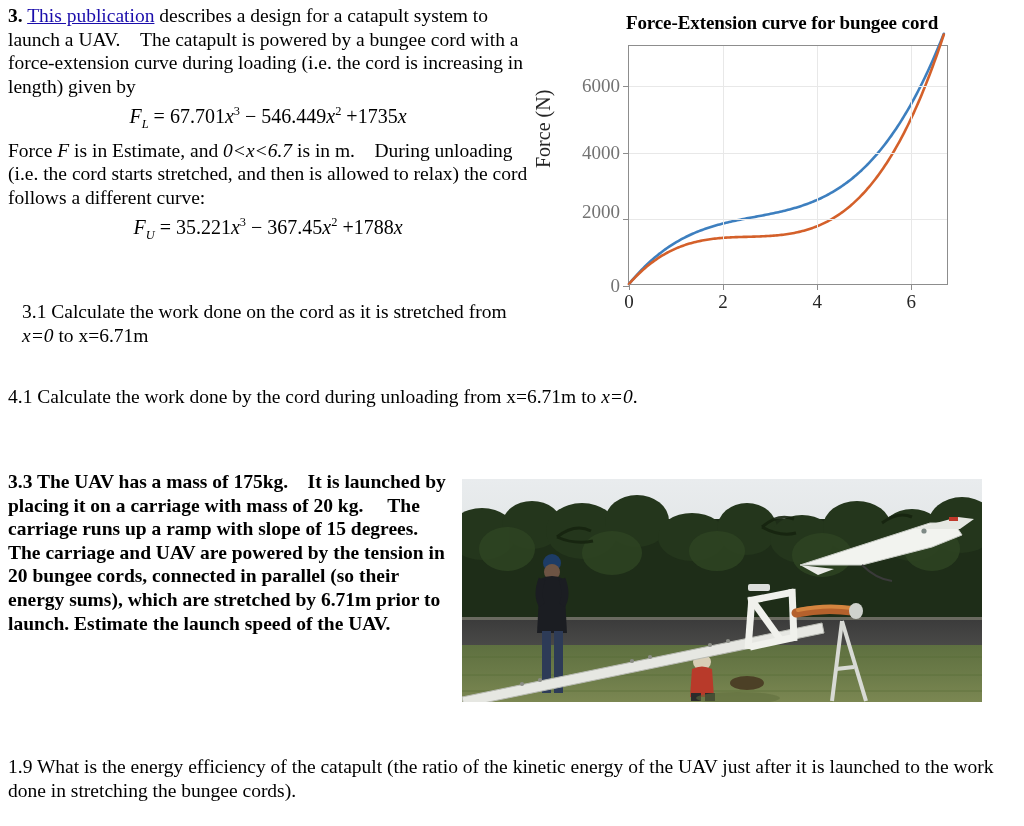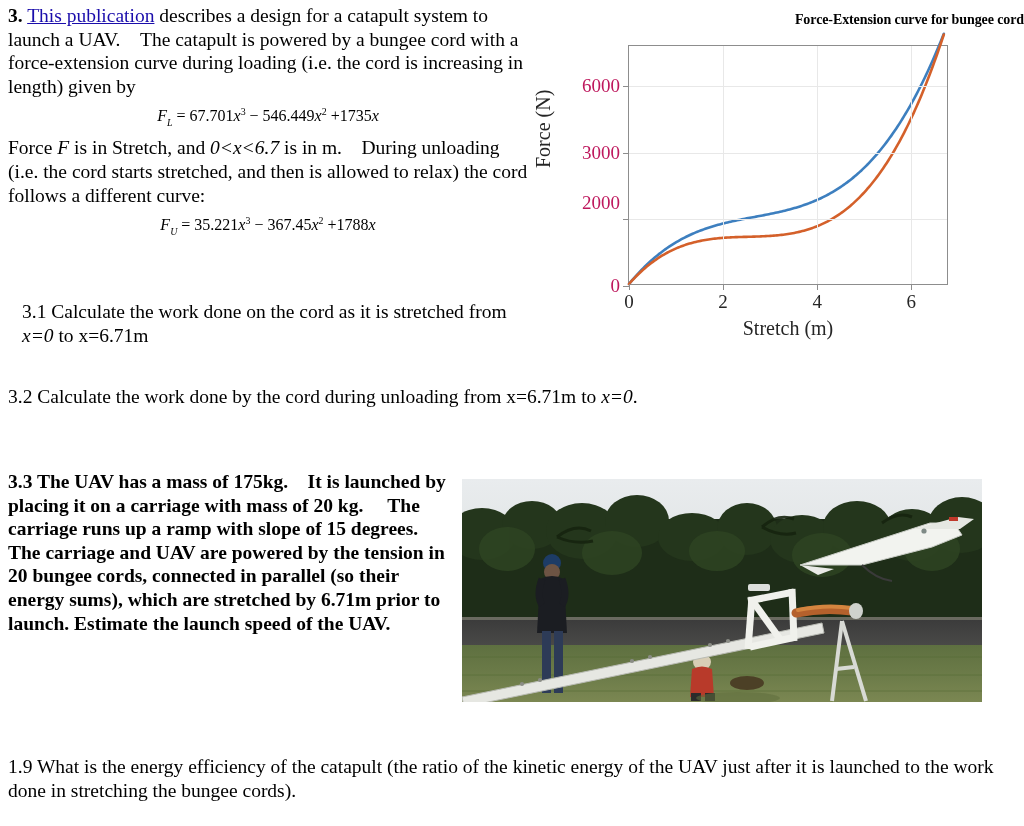--- a/index.html
+++ b/index.html
@@ -12,50 +12,50 @@
     overflow:hidden;
   }
   .page{position:relative;width:1024px;height:826px;}
 
   
   .txtblock{position:absolute;font-size:19.5px;line-height:23.6px;}
   .intro{left:8px;top:4px;width:520px;}
   .intro .lead{font-weight:bold;}
   .pub-link{color:#1a0dab;text-decoration:underline;cursor:pointer;}
 
-  .eq{display:block;text-align:center;font-size:16px;margin:2px 0 2px 0;
+  .eq{display:block;text-align:center;font-size:20px;margin:2px 0 2px 0;
       font-family:"Liberation Serif","DejaVu Serif",serif;}
   .eq .var{font-style:italic;}
   .eq sup{font-size:0.62em;vertical-align:super;}
   .eq sub{font-size:0.62em;vertical-align:sub;font-style:italic;}
   .it{font-style:italic;}
 
   .q31{left:22px;top:300px;width:520px;}
   .q32{left:8px;top:385px;width:1000px;}
   .q33{left:8px;top:470px;width:445px;font-weight:bold;}
   .q34{left:8px;top:755px;width:1005px;}
 
   
   .chart-wrap{position:absolute;left:540px;top:0px;width:484px;height:350px;}
   .chart-title{
-    position:absolute;left:0;top:12px;width:484px;text-align:right;
-    font-weight:bold;font-size:14px;letter-spacing:-0.1px;
+    position:absolute;left:0;top:12px;width:484px;text-align:center;
+    font-weight:bold;font-size:19px;letter-spacing:-0.1px;
   }
   .plotbox{
     position:absolute;left:88px;top:45px;width:320px;height:240px;
     border:1.4px solid #8d8d8d;background:#ffffff;box-sizing:border-box;
   }
   .gridline{position:absolute;background:#e8e8e8;}
   .gl-h{left:0;width:100%;height:1px;}
   .gl-v{top:0;height:100%;width:1px;}
   .tick{position:absolute;background:#8d8d8d;}
   .tick-y{left:-6px;width:6px;height:1px;}
   .tick-x{top:100%;width:1px;height:6px;}
   .ylab-txt{position:absolute;right:calc(100% + 9px);transform:translateY(-50%);
-            font-size:19px;white-space:nowrap;color:#be185d;}
+            font-size:19px;white-space:nowrap;color:#737373;}
   .xlab-txt{position:absolute;top:calc(100% + 7px);transform:translateX(-50%);
             font-size:19px;color:#262626;}
   .axis-y-title{
     position:absolute;left:-8px;top:168px;
     transform:rotate(-90deg);transform-origin:left top;
     font-size:20px;color:#262626;white-space:nowrap;
   }
   .axis-x-title{
     position:absolute;left:88px;width:320px;top:317px;text-align:center;
     font-size:20px;color:#262626;
@@ -79,75 +79,74 @@
     <a class="pub-link">This publication</a><span> describes a design for a catapult system to launch a UAV. The catapult is powered by a bungee cord with a force-extension curve during loading (i.e. the cord is increasing in length) given by</span>
 
     <span class="eq">
       <span class="var">F</span><sub>L</sub>
       <span>=</span>
       <span>67.701</span><span class="var">x</span><sup>3</sup>
       −&nbsp;<span>546.449</span><span class="var">x</span><sup>2</sup>
       +<span>1735</span><span class="var">x</span>
     </span>
 
-    <span>Force </span><span class="it">F</span><span> is in Stretch, and </span><span class="it">0&lt;x&lt;6.7</span><span> is in m. During unloading (i.e. the cord starts stretched, and then is allowed to relax) the cord follows a different curve:</span>
+    <span>Force </span><span class="it">F</span><span> is in Estimate, and </span><span class="it">0&lt;x&lt;6.7</span><span> is in m. During unloading (i.e. the cord starts stretched, and then is allowed to relax) the cord follows a different curve:</span>
 
     <span class="eq">
       <span class="var">F</span><sub>U</sub>
       <span>=</span>
       <span>35.221</span><span class="var">x</span><sup>3</sup>
       −&nbsp;<span>367.45</span><span class="var">x</span><sup>2</sup>
       +<span>1788</span><span class="var">x</span>
     </span>
   </div>
 
   <div class="txtblock q31">
     <span>3.1 Calculate the work done on the cord as it is stretched from </span><span class="it">x=0</span><span> to </span><span>x=6.71m</span>
   </div>
 
   <div class="txtblock q32">
-    <span>3.2 Calculate the work done by the cord during unloading from </span><span>x=6.71m</span><span> to </span><span class="it">x=0</span><span>.</span>
+    <span>4.1 Calculate the work done by the cord during unloading from </span><span>x=6.71m</span><span> to </span><span class="it">x=0</span><span>.</span>
   </div>
 
   <div class="txtblock q33">3.3 The UAV has a mass of 175kg. It is launched by placing it on a carriage with mass of 20 kg.  The carriage runs up a ramp with slope of 15 degrees.  The carriage and UAV are powered by the tension in 20 bungee cords, connected in parallel (so their energy sums), which are stretched by 6.71m prior to launch. Estimate the launch speed of the UAV.</div>
 
   <div class="txtblock q34">1.9 What is the energy efficiency of the catapult (the ratio of the kinetic energy of the UAV just after it is launched to the work done in stretching the bungee cords).</div>
 
   <div class="chart-wrap">
     <div class="chart-title">Force-Extension curve for bungee cord</div>
     <div class="plotbox" id="plotbox">
       <svg class="curvesvg" id="curvesvg" viewBox="0 0 320 240" preserveAspectRatio="none">
           <path d="M0.00 240.00 L1.60 238.05 L3.20 236.15 L4.80 234.29 L6.40 232.47 L8.00 230.68 L9.60 228.94 L11.20 227.24 L12.80 225.57 L14.40 223.94 L16.00 222.35 L17.60 220.80 L19.20 219.28 L20.80 217.80 L22.40 216.36 L24.00 214.94 L25.60 213.57 L27.20 212.22 L28.80 210.91 L30.40 209.63 L32.00 208.39 L33.60 207.17 L35.20 205.99 L36.80 204.83 L38.40 203.71 L40.00 202.62 L41.60 201.55 L43.20 200.51 L44.80 199.50 L46.40 198.52 L48.00 197.57 L49.60 196.64 L51.20 195.73 L52.80 194.85 L54.40 194.00 L56.00 193.17 L57.60 192.36 L59.20 191.58 L60.80 190.82 L62.40 190.08 L64.00 189.36 L65.60 188.66 L67.20 187.99 L68.80 187.33 L70.40 186.69 L72.00 186.07 L73.60 185.47 L75.20 184.89 L76.80 184.32 L78.40 183.77 L80.00 183.24 L81.60 182.72 L83.20 182.22 L84.80 181.73 L86.40 181.25 L88.00 180.79 L89.60 180.34 L91.20 179.91 L92.80 179.48 L94.40 179.07 L96.00 178.66 L97.60 178.27 L99.20 177.89 L100.80 177.52 L102.40 177.15 L104.00 176.79 L105.60 176.44 L107.20 176.10 L108.80 175.77 L110.40 175.44 L112.00 175.11 L113.60 174.79 L115.20 174.47 L116.80 174.16 L118.40 173.85 L120.00 173.55 L121.60 173.25 L123.20 172.94 L124.80 172.64 L126.40 172.34 L128.00 172.04 L129.60 171.74 L131.20 171.44 L132.80 171.14 L134.40 170.83 L136.00 170.52 L137.60 170.21 L139.20 169.90 L140.80 169.58 L142.40 169.26 L144.00 168.93 L145.60 168.59 L147.20 168.25 L148.80 167.90 L150.40 167.55 L152.00 167.19 L153.60 166.81 L155.20 166.43 L156.80 166.04 L158.40 165.64 L160.00 165.23 L161.60 164.81 L163.20 164.38 L164.80 163.93 L166.40 163.48 L168.00 163.00 L169.60 162.52 L171.20 162.02 L172.80 161.51 L174.40 160.98 L176.00 160.43 L177.60 159.87 L179.20 159.29 L180.80 158.69 L182.40 158.08 L184.00 157.45 L185.60 156.79 L187.20 156.12 L188.80 155.43 L190.40 154.72 L192.00 153.98 L193.60 153.23 L195.20 152.45 L196.80 151.65 L198.40 150.83 L200.00 149.98 L201.60 149.11 L203.20 148.21 L204.80 147.29 L206.40 146.34 L208.00 145.36 L209.60 144.36 L211.20 143.33 L212.80 142.27 L214.40 141.19 L216.00 140.07 L217.60 138.93 L219.20 137.75 L220.80 136.54 L222.40 135.31 L224.00 134.04 L225.60 132.73 L227.20 131.40 L228.80 130.03 L230.40 128.63 L232.00 127.19 L233.60 125.72 L235.20 124.21 L236.80 122.67 L238.40 121.09 L240.00 119.47 L241.60 117.81 L243.20 116.12 L244.80 114.39 L246.40 112.61 L248.00 110.80 L249.60 108.95 L251.20 107.06 L252.80 105.12 L254.40 103.15 L256.00 101.13 L257.60 99.07 L259.20 96.96 L260.80 94.81 L262.40 92.62 L264.00 90.38 L265.60 88.09 L267.20 85.76 L268.80 83.38 L270.40 80.96 L272.00 78.49 L273.60 75.96 L275.20 73.39 L276.80 70.77 L278.40 68.10 L280.00 65.38 L281.60 62.61 L283.20 59.79 L284.80 56.92 L286.40 53.99 L288.00 51.01 L289.60 47.97 L291.20 44.88 L292.80 41.74 L294.40 38.54 L296.00 35.29 L297.60 31.98 L299.20 28.61 L300.80 25.19 L302.40 21.70 L304.00 18.16 L305.60 14.56 L307.20 10.90 L308.80 7.18 L310.40 3.40 L312.00 -0.44 L313.60 -4.34 L315.20 -8.31 L316.80 -12.34" fill="none" stroke="#3d7fbf" stroke-width="2.6" stroke-linecap="round" vector-effect="non-scaling-stroke"></path>
           <path d="M0.00 240.00 L1.60 238.20 L3.20 236.45 L4.80 234.74 L6.40 233.08 L8.00 231.46 L9.60 229.89 L11.20 228.37 L12.80 226.88 L14.40 225.44 L16.00 224.04 L17.60 222.68 L19.20 221.36 L20.80 220.08 L22.40 218.85 L24.00 217.65 L25.60 216.48 L27.20 215.36 L28.80 214.27 L30.40 213.22 L32.00 212.20 L33.60 211.22 L35.20 210.28 L36.80 209.36 L38.40 208.48 L40.00 207.64 L41.60 206.82 L43.20 206.03 L44.80 205.28 L46.40 204.55 L48.00 203.86 L49.60 203.19 L51.20 202.55 L52.80 201.94 L54.40 201.35 L56.00 200.79 L57.60 200.26 L59.20 199.75 L60.80 199.26 L62.40 198.80 L64.00 198.36 L65.60 197.95 L67.20 197.55 L68.80 197.18 L70.40 196.82 L72.00 196.49 L73.60 196.17 L75.20 195.87 L76.80 195.59 L78.40 195.33 L80.00 195.08 L81.60 194.85 L83.20 194.64 L84.80 194.43 L86.40 194.25 L88.00 194.07 L89.60 193.91 L91.20 193.76 L92.80 193.62 L94.40 193.50 L96.00 193.38 L97.60 193.27 L99.20 193.17 L100.80 193.08 L102.40 193.00 L104.00 192.92 L105.60 192.85 L107.20 192.78 L108.80 192.72 L110.40 192.67 L112.00 192.62 L113.60 192.57 L115.20 192.52 L116.80 192.48 L118.40 192.43 L120.00 192.39 L121.60 192.34 L123.20 192.30 L124.80 192.25 L126.40 192.21 L128.00 192.16 L129.60 192.10 L131.20 192.05 L132.80 191.98 L134.40 191.92 L136.00 191.84 L137.60 191.76 L139.20 191.67 L140.80 191.58 L142.40 191.48 L144.00 191.36 L145.60 191.24 L147.20 191.11 L148.80 190.97 L150.40 190.81 L152.00 190.64 L153.60 190.46 L155.20 190.27 L156.80 190.06 L158.40 189.84 L160.00 189.60 L161.60 189.35 L163.20 189.08 L164.80 188.79 L166.40 188.48 L168.00 188.16 L169.60 187.81 L171.20 187.45 L172.80 187.06 L174.40 186.66 L176.00 186.23 L177.60 185.78 L179.20 185.31 L180.80 184.81 L182.40 184.29 L184.00 183.74 L185.60 183.17 L187.20 182.57 L188.80 181.95 L190.40 181.30 L192.00 180.61 L193.60 179.91 L195.20 179.17 L196.80 178.40 L198.40 177.60 L200.00 176.77 L201.60 175.90 L203.20 175.01 L204.80 174.08 L206.40 173.12 L208.00 172.12 L209.60 171.09 L211.20 170.02 L212.80 168.91 L214.40 167.77 L216.00 166.59 L217.60 165.37 L219.20 164.12 L220.80 162.82 L222.40 161.48 L224.00 160.10 L225.60 158.68 L227.20 157.22 L228.80 155.72 L230.40 154.17 L232.00 152.58 L233.60 150.94 L235.20 149.26 L236.80 147.53 L238.40 145.76 L240.00 143.93 L241.60 142.06 L243.20 140.14 L244.80 138.18 L246.40 136.16 L248.00 134.09 L249.60 131.97 L251.20 129.80 L252.80 127.58 L254.40 125.30 L256.00 122.97 L257.60 120.59 L259.20 118.15 L260.80 115.65 L262.40 113.10 L264.00 110.49 L265.60 107.83 L267.20 105.10 L268.80 102.32 L270.40 99.48 L272.00 96.58 L273.60 93.62 L275.20 90.59 L276.80 87.51 L278.40 84.36 L280.00 81.15 L281.60 77.87 L283.20 74.53 L284.80 71.13 L286.40 67.66 L288.00 64.12 L289.60 60.52 L291.20 56.85 L292.80 53.11 L294.40 49.30 L296.00 45.42 L297.60 41.47 L299.20 37.45 L300.80 33.36 L302.40 29.20 L304.00 24.96 L305.60 20.65 L307.20 16.27 L308.80 11.81 L310.40 7.28 L312.00 2.67 L313.60 -2.02 L315.20 -6.78 L316.80 -11.62" fill="none" stroke="#d4602a" stroke-width="2.6" stroke-linecap="round" vector-effect="non-scaling-stroke"></path>
         </svg>
     <div class="tick tick-y" style="top: 240px;"></div>
         <div class="ylab-txt" style="top: 240px;">0</div>
         <div class="gridline gl-h" style="top: 173.333px;"></div>
         <div class="tick tick-y" style="top: 173.333px;"></div>
-        <div class="ylab-txt" style="top: 157px;">2000</div>
+        <div class="ylab-txt" style="top: 166px;">2000</div>
         <div class="gridline gl-h" style="top: 106.667px;"></div>
         <div class="tick tick-y" style="top: 106.667px;"></div>
-        <div class="ylab-txt" style="top: 106.667px;">3000</div>
+        <div class="ylab-txt" style="top: 106.667px;">4000</div>
         <div class="gridline gl-h" style="top: 40px;"></div>
         <div class="tick tick-y" style="top: 40px;"></div>
         <div class="ylab-txt" style="top: 40px;">6000</div>
         <div class="tick tick-x" style="left: 0px;"></div>
         <div class="xlab-txt" style="left: 0px;">0</div>
         <div class="gridline gl-v" style="left: 94.1176px;"></div>
         <div class="tick tick-x" style="left: 94.1176px;"></div>
         <div class="xlab-txt" style="left: 94.1176px;">2</div>
         <div class="gridline gl-v" style="left: 188.235px;"></div>
         <div class="tick tick-x" style="left: 188.235px;"></div>
         <div class="xlab-txt" style="left: 188.235px;">4</div>
         <div class="gridline gl-v" style="left: 282.353px;"></div>
         <div class="tick tick-x" style="left: 282.353px;"></div>
         <div class="xlab-txt" style="left: 282.353px;">6</div>
       </div>
     <div class="axis-y-title">Force (N)</div>
-    <div class="axis-x-title">Stretch (m)</div>
 
   </div>
 
   <div class="photo">
     <svg width="520" height="223" viewBox="0 0 520 223">
       <defs>
         <linearGradient id="sky" x1="0" y1="0" x2="0" y2="1">
           <stop offset="0%" stop-color="#e9ecee"></stop>
             <stop offset="100%" stop-color="#dfe3e3"></stop>
         </linearGradient>

